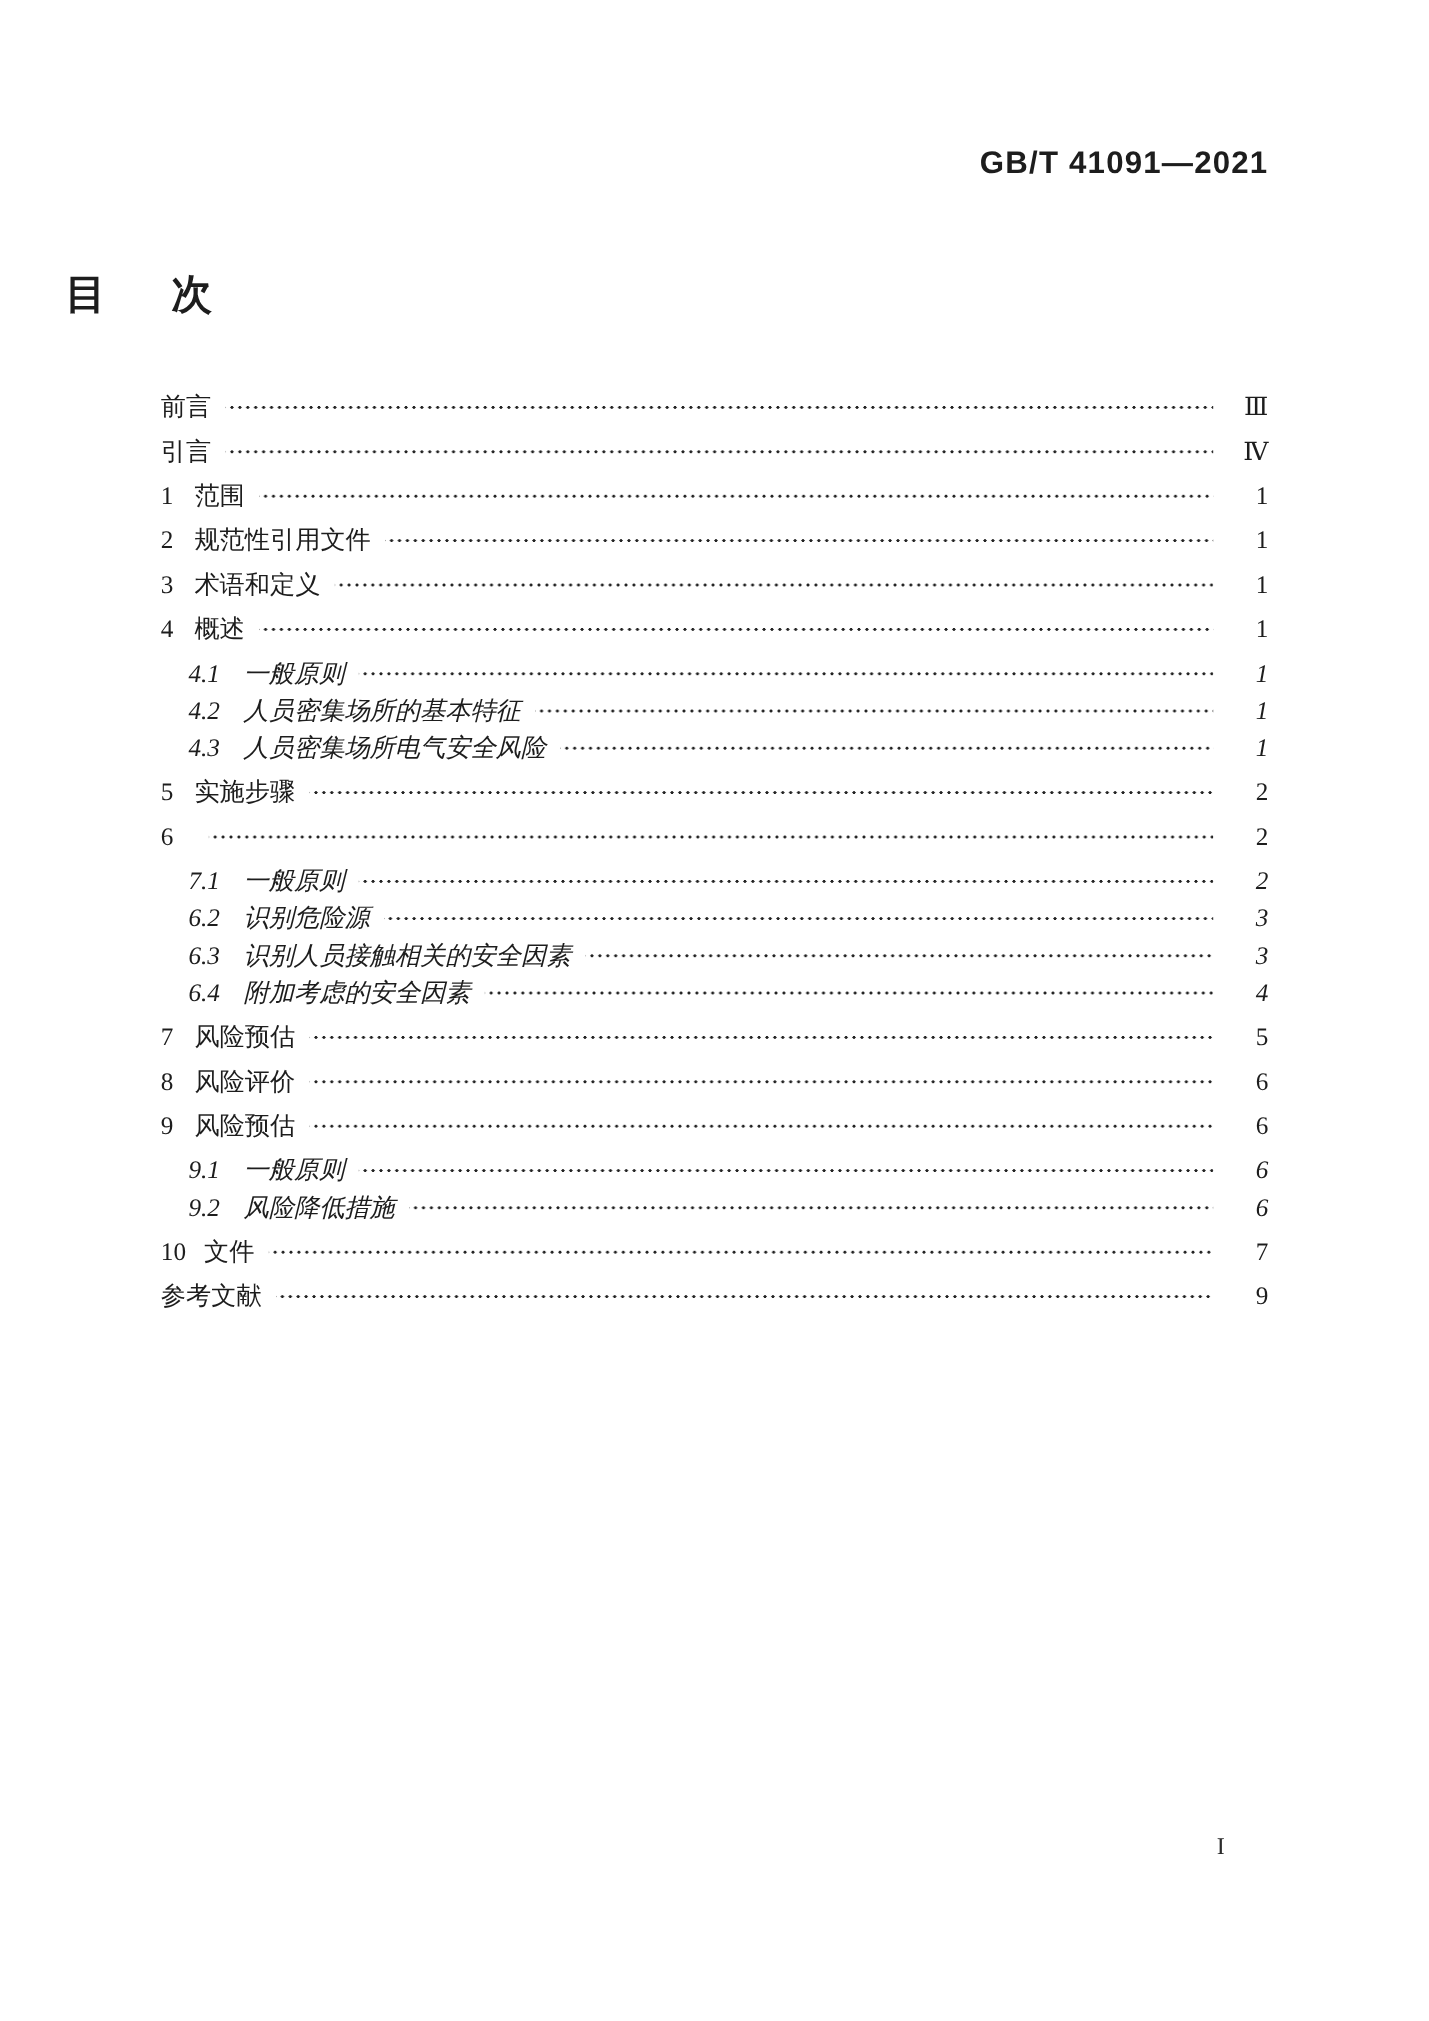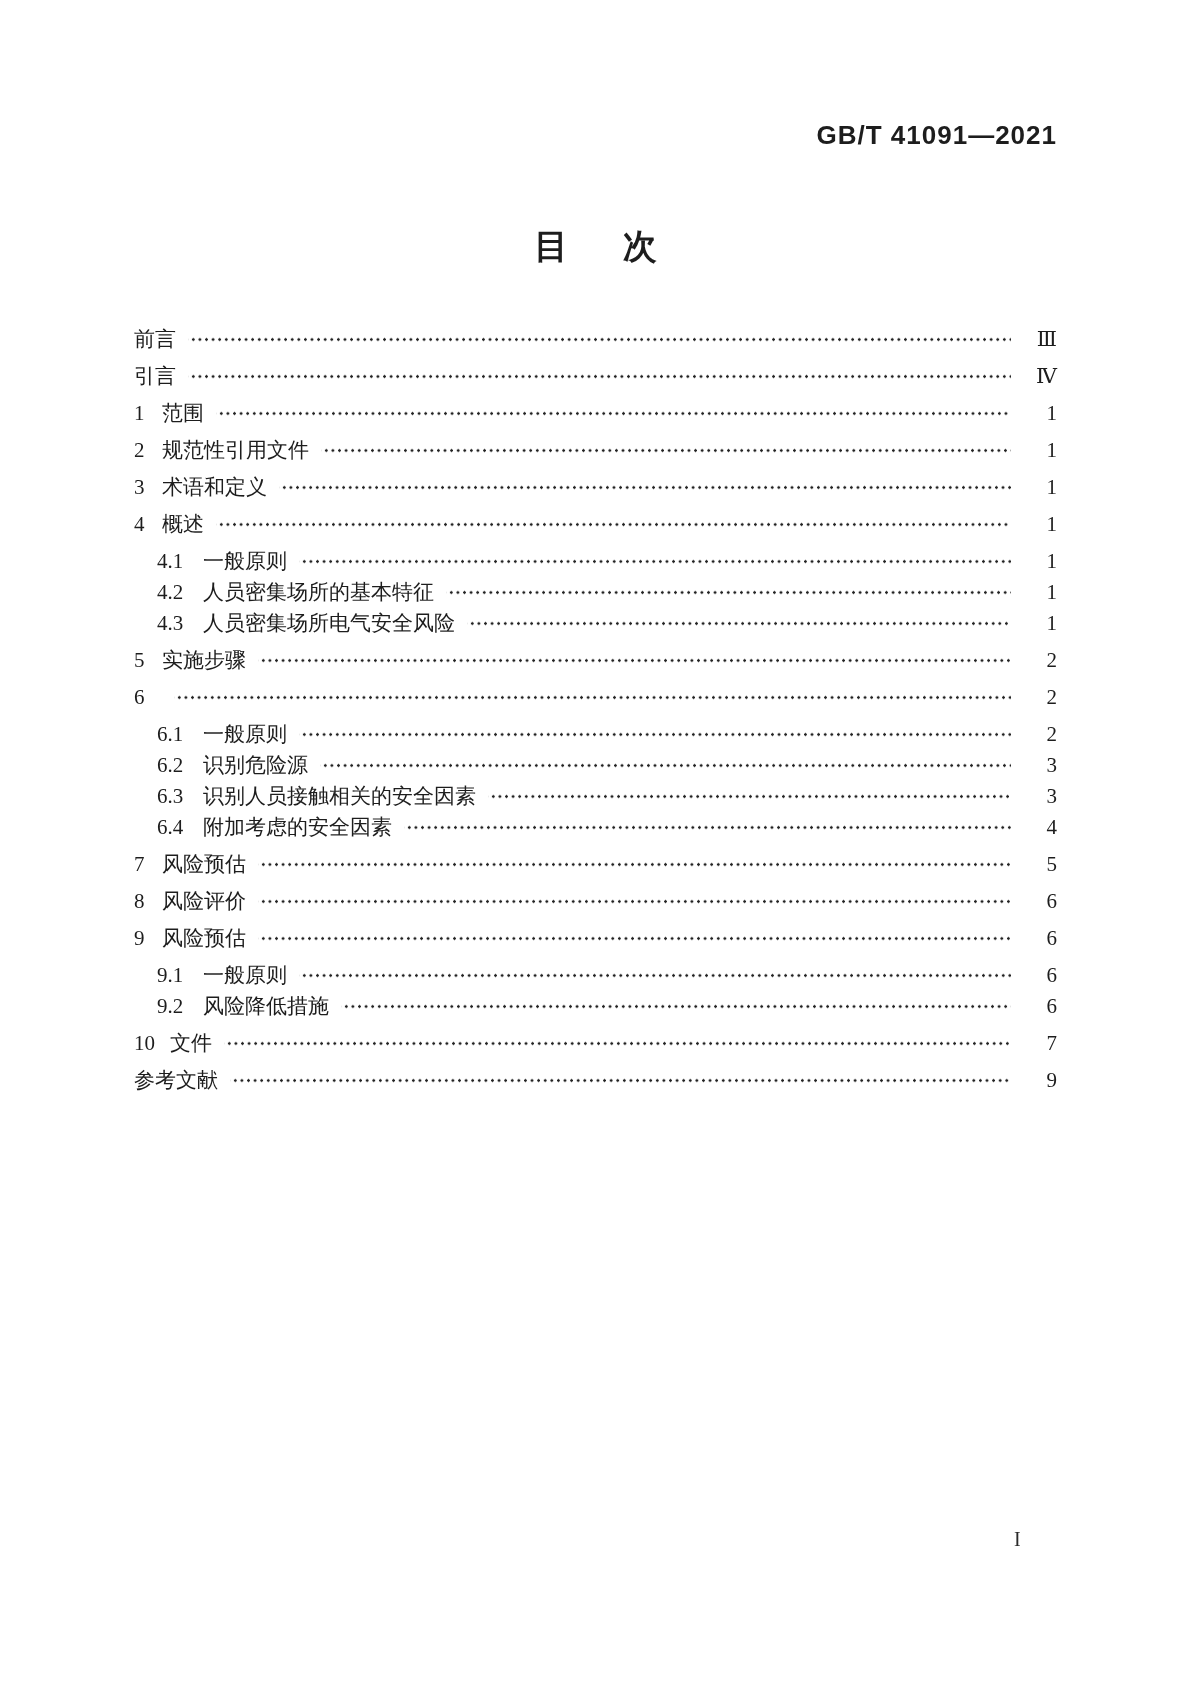--- a/index.html
+++ b/index.html
@@ -24,21 +24,20 @@
     font-size: 26px;
     line-height: 26px;
     letter-spacing: 1px;
     white-space: nowrap;
   }
   .doc-title {
     position: absolute;
     top: 226px;
     left: 0;
     width: 100%;
-    text-align: center;
     font-family: "Liberation Sans", "DejaVu Sans", sans-serif;
     font-weight: 700;
     font-size: 34px;
     line-height: 40px;
     letter-spacing: 1.6em;
     text-indent: 1.6em;
     white-space: nowrap;
   }
   .toc {
     position: absolute;
@@ -48,21 +47,21 @@
   }
   .row {
     display: flex;
     align-items: flex-end;
     height: 30px;
     margin-top: 7px;
     font-size: 21px;
     line-height: 30px;
     white-space: nowrap;
   }
-  .row.l1 { padding-left: 23px; }
+  .row.l1 { padding-left: 23px; font-style: italic; }
   .row.l1 + .row.l1 { margin-top: 1px; }
   .num { flex: none; }
   .row.l0 .num { min-width: 13px; margin-right: 15px; }
   .row.l1 .num { min-width: 46px; }
   .ttl { flex: none; }
   .leader {
     flex: 1 1 auto;
     align-self: stretch;
     margin: 0 10px 0 12px;
     background-image: radial-gradient(circle, #222222 1.2px, transparent 1.45px);
@@ -149,21 +148,21 @@
       <span class="ttl">实施步骤</span>
       <span class="leader"></span>
       <span class="pg">2</span>
     </div>
     <div class="row l0">
       <span class="num">6</span>
       <span class="leader"></span>
       <span class="pg">2</span>
     </div>
     <div class="row l1">
-      <span class="num">6.1</span>
+      <span class="num">7.1</span>
       <span class="ttl">一般原则</span>
       <span class="leader"></span>
       <span class="pg">2</span>
     </div>
     <div class="row l1">
       <span class="num">6.2</span>
       <span class="ttl">识别危险源</span>
       <span class="leader"></span>
       <span class="pg">3</span>
     </div>

